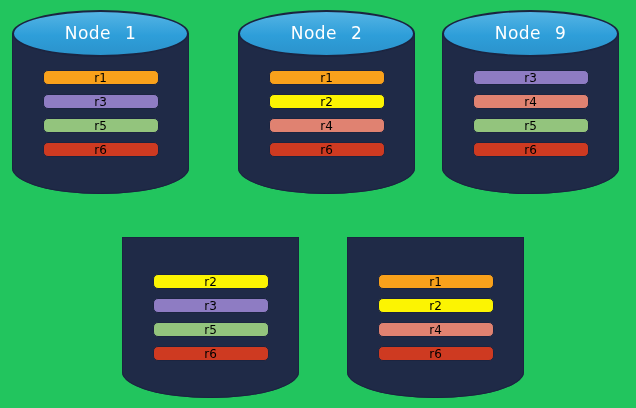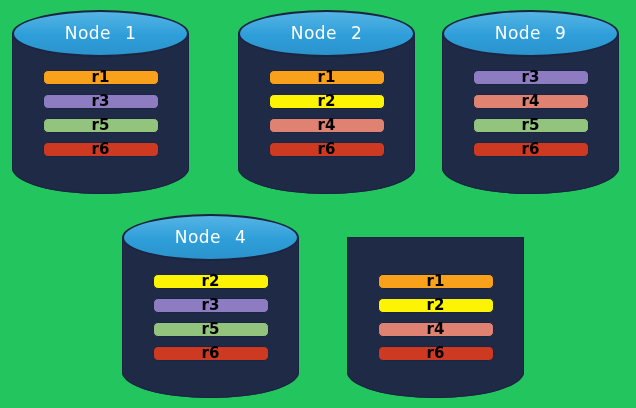--- a/index.html
+++ b/index.html
@@ -67,22 +67,22 @@
   .bar {
     width: 116px;
     height: 15px;
     box-sizing: border-box;
     border: 1.5px solid var(--outline);
     border-radius: 5px;
     display: flex;
     align-items: center;
     justify-content: center;
     color: #000000;
-    font-weight: bold;
-    font-size: 15px;
+    font-weight: normal;
+    font-size: 12px;
     line-height: 1;
   }
 </style>
 </head>
 <body>
 
 <div class="diagram" id="diagram" style="--navy: #1F2A47; --outline: #1B2440; --blue: #2E9ED9; --blue-hi: #54B4E4; --blue-lo: #2B93CC; background: #22c55e;">
     <div class="node" style="left: 12px; top: 10px;">
       <div class="cyl-body"></div>
       <div class="cyl-top">
@@ -114,23 +114,20 @@
       </div>
       <div class="bars">
         <div class="bar" style="background: rgb(142, 124, 195);">r3</div>
         <div class="bar" style="background: rgb(224, 130, 113);">r4</div>
         <div class="bar" style="background: rgb(147, 196, 125);">r5</div>
         <div class="bar" style="background: rgb(206, 58, 33);">r6</div>
       </div>
     </div>
     <div class="node" style="left: 122px; top: 214px;">
       <div class="cyl-body"></div>
-      <div class="cyl-top">
-        <span class="node-label">Node 4</span>
-      </div>
       <div class="bars">
         <div class="bar" style="background: rgb(252, 244, 2);">r2</div>
         <div class="bar" style="background: rgb(142, 124, 195);">r3</div>
         <div class="bar" style="background: rgb(147, 196, 125);">r5</div>
         <div class="bar" style="background: rgb(206, 58, 33);">r6</div>
       </div>
     </div>
     <div class="node" style="left: 347px; top: 214px;">
       <div class="cyl-body"></div>
       <div class="bars">

